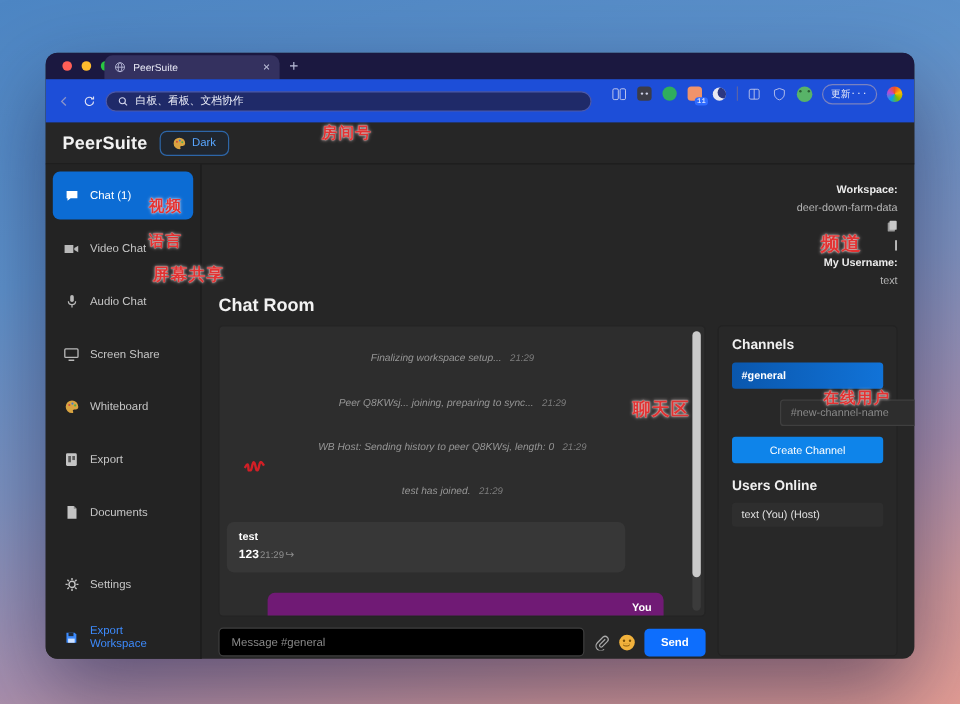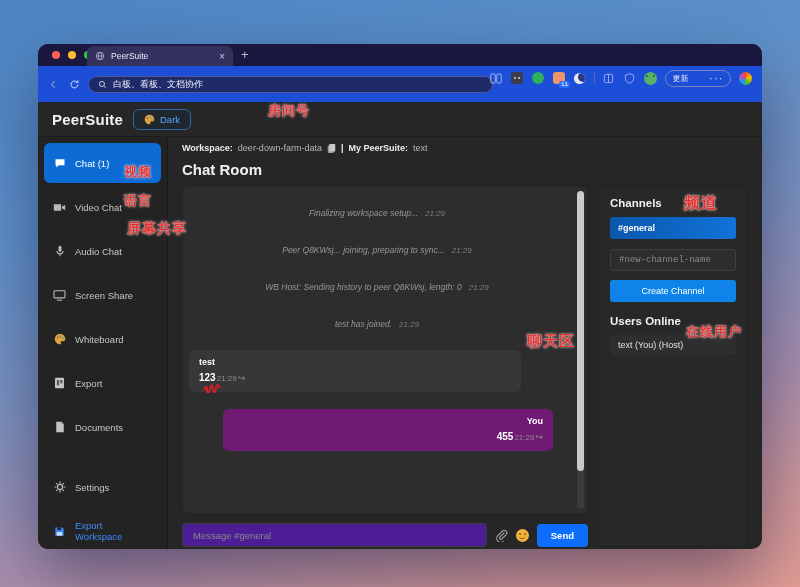--- a/index.html
+++ b/index.html
@@ -37,42 +37,42 @@
   .ext-orange { width:12px; height:12px; border-radius:3px; background:#f0936a; }
   .badge { position:absolute; right:-4px; bottom:-3px; background:#2f6bff; color:#fff; font-size:6px;
     border-radius:3px; padding:0 1.5px; line-height:7px; }
   .moon { width:11px; height:11px; border-radius:50%; background:#e8e8f2; position:relative; overflow:hidden; }
   .moon::after{content:""; position:absolute; left:4px; top:-1px; width:10px; height:10px; border-radius:50%; background:#2c3781;}
   .vdiv { width:1px; height:12px; background:#5a63a8; }
   .frog { width:13px; height:13px; border-radius:50%; background:#58b368; position:relative; }
   .frog::before{content:""; position:absolute; left:2px; top:3px; width:2px; height:2px; border-radius:50%; background:#2c5e33;}
   .frog::after{content:""; position:absolute; right:2px; top:3px; width:2px; height:2px; border-radius:50%; background:#2c5e33;}
   .update-pill { border:1px solid #7a82c0; border-radius:9px; color:#e9ebf8; font-size:8px;
-    display:flex; align-items:center; gap:20px; padding:2px 7px;text-align:right; }
+    display:flex; align-items:center; gap:0; padding:2px 7px;text-align:right; }
   .copilot { width:13px; height:13px; border-radius:50%;
     background:conic-gradient(#f25022,#ffb900,#7fba00,#00a4ef,#b84bd6,#f25022); }
 
   
   .appbar { height:35px; background:#262626; border-bottom:1px solid #1d1d1d; display:flex; align-items:center; padding:0 14px; }
   .logo { font-size:15px; font-weight:bold; color:#f2f2f2; letter-spacing:.2px; }
   .theme-btn { margin-left:10px; display:flex; align-items:center; gap:5px; border:1px solid #2d66a8;
     background:#20262e; color:#58a6ff; font-size:9.5px; border-radius:6px; padding:4px 10px; }
 
   
   .appbody { display:flex; height:424px; }
   .sidebar { width:130px; background:#232323; border-right:1px solid #1b1b1b; padding:6px; display:flex; flex-direction:column; }
   .sitem { height:40px; display:flex; align-items:center; gap:9px; padding:0 9px; border-radius:6px;
     color:#c6c6c6; font-size:9.5px; margin-bottom:4px; }
   .sitem.active { background:#0c6cd4; color:#fff; }
   .sitem .ic { width:13px; display:flex; justify-content:center; }
   .s-spacer { flex:1; }
   .sitem.export { color:#3d8bfd; }
 
   .main { flex:1; display:flex; flex-direction:column; padding:0 14px; }
-  .workrow { margin-top:6px; display:flex; align-items:flex-start; gap:5px; font-size:9px; color:#b5b5b5; }
+  .workrow { margin-top:16px; display:flex; align-items:flex-end; gap:5px; font-size:9px; color:#b5b5b5;flex-direction:column; }
   .workrow b { color:#ececec; font-size:9px; }
   .page-title { font-size:15px; font-weight:bold; color:#f2f2f2; margin:7px 0 8px; }
   .content { flex:1; display:flex; gap:10px; padding-bottom:14px; min-height:0; }
   .chatcol { flex:1; display:flex; flex-direction:column; min-width:0; }
   .messages { flex:1; background:#2d2d2d; border:1px solid #242424; border-radius:4px;
     position:relative; padding:6px 22px 8px 6px; overflow:hidden; }
   .scroll-track { position:absolute; right:3px; top:4px; bottom:4px; width:7px; background:#3b3b3b; border-radius:4px; }
   .scroll-thumb { position:absolute; left:0; top:0; width:7px; height:88%; background:#cacaca; border-radius:4px; }
   .sysmsg { text-align:center; font-style:italic; color:#969696; font-size:8.5px; padding:15px 0 12px; }
   .sysmsg .t { color:#7d7d7d; font-size:8px; margin-left:7px; }
@@ -80,36 +80,36 @@
   .bubble.peer { background:#373737; width:332px; margin-top:9px; }
   .bubble.self { background:#701a75; width:330px; margin:17px 12px 0 auto; text-align:right; }
   .b-author { font-weight:bold; color:#fff; font-size:9px; display:flex; align-items:center; gap:6px; }
   .bubble.self .b-author { justify-content:flex-end; }
   .b-line { margin-top:5px; display:flex; align-items:baseline; gap:1px; color:#fff; font-size:10px; font-weight:bold; }
   .bubble.self .b-line { justify-content:flex-end; }
   .b-time { color:#8d8d8d; font-size:8px; font-weight:normal; }
   .reply { color:#8d8d8d; font-size:9px; font-weight:normal; }
 
   .composer { margin-top:9px; display:flex; align-items:center; gap:8px; }
-  .composer input { flex:1; height:24px; background:#4c1d95; border:1px solid #3e3e3e; border-radius:4px;
+  .composer input { flex:1; height:24px; background:#000000; border:1px solid #3e3e3e; border-radius:4px;
     color:#d8d8d8; font-size:9.5px; padding:0 10px; outline:none; font-family:"Liberation Sans",sans-serif; }
   .composer input::placeholder { color:#8a8a8a; }
   .smiley { width:13px; height:13px; border-radius:50%; background:#f2b23c; position:relative; }
   .smiley::before{content:""; position:absolute; left:3px; top:4px; width:2px; height:2px; border-radius:50%; background:#7a5108;}
   .smiley::after{content:""; position:absolute; right:3px; top:4px; width:2px; height:2px; border-radius:50%; background:#7a5108;}
   .smiley i{position:absolute; left:3.5px; bottom:3px; width:6px; height:3px; border-bottom:1.5px solid #7a5108; border-radius:0 0 6px 6px;}
   .send-btn { background:#0d6efd; color:#fff; font-size:9.5px; font-weight:bold; border:none;
     border-radius:4px; padding:6px 14px; font-family:"Liberation Sans",sans-serif; }
 
   .channelcol { width:150px; background:#282828; border:1px solid #222; border-radius:4px; padding:10px 11px; }
   .panel-h { font-size:11.5px; font-weight:bold; color:#f0f0f0; margin-bottom:8px; }
   .chan-active { background:linear-gradient(90deg,#0a57ad,#1173d8); color:#fff; font-weight:bold;
     font-size:9px; padding:6px 8px; border-radius:3px; margin-bottom:9px; }
   .chan-input { width:100%; height:22px; background:#2d2d2d; border:1px solid #3f3f3f; border-radius:3px;
-    color:#8a8a8a; font-size:9px; padding:0 8px; outline:none; margin-bottom:9px; font-family:Liberation Mono, monospace; }
+    color:#8a8a8a; font-size:9px; padding:0 8px; outline:none; margin-bottom:9px; font-family:Liberation Sans, sans-serif;margin-left:40px; }
   .chan-input::placeholder { color:#8a8a8a; }
   .create-btn { width:100%; background:#0e84ea; color:#fff; border:none; border-radius:3px;
     font-size:9px; padding:6px 0; margin-bottom:13px; font-family:"Liberation Sans",sans-serif; }
   .user-item { background:#2e2e2e; border-radius:3px; color:#e0e0e0; font-size:9px; padding:5px 8px; }
 
   
   .ann { position:absolute; color:#e23333; font-weight:bold; letter-spacing:1px;
     text-shadow:0 0 3px rgba(255,235,235,.85), 0 0 1px rgba(255,255,255,.9); z-index:9; }
   .a1{left:268px; top:102px; font-size:13px;}
   .a2{left:124px; top:163px; font-size:13px;}
@@ -348,21 +348,21 @@
         <div class="workrow">
           <b>Workspace:</b>
           <span>deer-down-farm-data</span>
           <span>
             <svg width="9" height="11" viewBox="0 0 12 14">
                 <rect x="1" y="3" width="8" height="10" rx="1" fill="#9a9a9a"></rect>
                 <rect x="3" y="1" width="8" height="10" rx="1" fill="#c9c9c9"></rect>
               </svg>
           </span>
           <b>|</b>
-          <b>My PeerSuite:</b>
+          <b>My Username:</b>
           <span>text</span>
         </div>
         <div class="page-title">Chat Room</div>
 
         <div class="content">
 
           <div class="chatcol">
             <div class="messages">
               <div class="sysmsg">
                 <span>Finalizing workspace setup...</span><span class="t">21:29</span>

